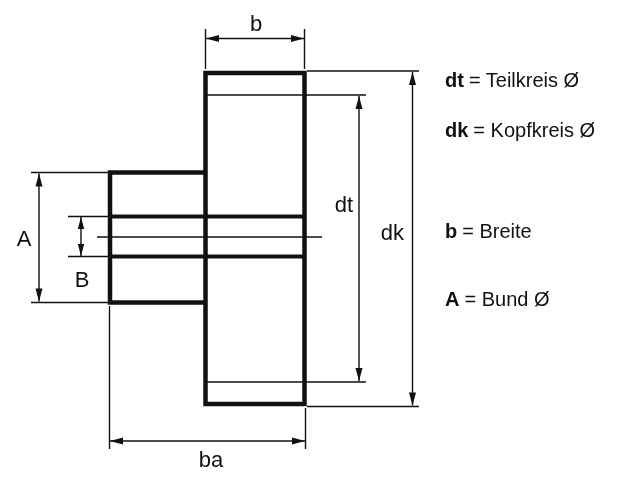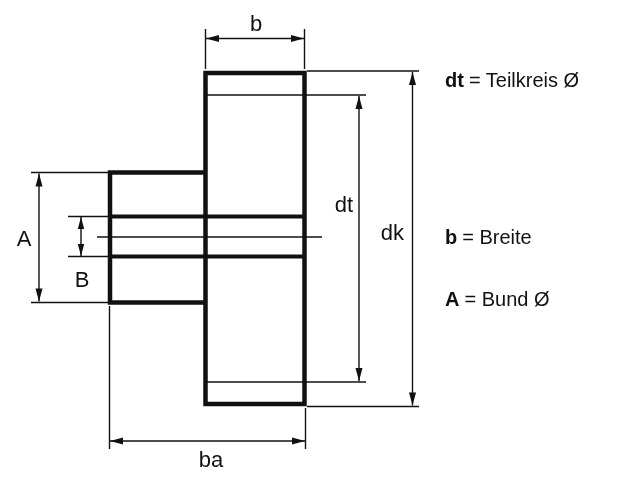--- a/index.html
+++ b/index.html
@@ -20,21 +20,21 @@
     font-size: 20px;
     line-height: 27px;
     white-space: nowrap;
   }
   .legend-entry .term { font-weight: bold; }
   .legend-entry .rest { margin-left: 5px; }
   .legend-entry .line2 { margin-left: 15px; }
   .le-1 { top: 50px; }
   .le-2 { top: 100px; }
   .le-3 { top: 150px; }
-  .le-4 { top: 207px; }
+  .le-4 { top: 201px; }
   .le-5 { top: 269px; }
   .le-6 { top: 330px; }
   .le-7 { top: 383px; }
 </style>
 </head>
 <body>
 
 <div class="stage">
 
   <svg class="drawing" width="640" height="480" viewBox="0 0 640 480">
@@ -110,20 +110,23 @@
       <text x="211" y="467" text-anchor="middle" stroke="none">ba</text>
     </g>
   </svg>
 
   <div class="legend">
 
     <div class="legend-entry le-1">
       <span class="term">dt</span><span class="rest">= Teilkreis Ø</span>
     </div>
 
+    <div class="legend-entry le-2">
+      <span class="term">dk</span><span class="rest">= Kopfkreis Ø</span>
+    </div>
 
 
     <div class="legend-entry le-4">
       <span class="term">b</span><span class="rest">= Breite</span>
     </div>
 
     <div class="legend-entry le-5">
       <span class="term">A</span><span class="rest">= Bund Ø</span>
     </div>
 

